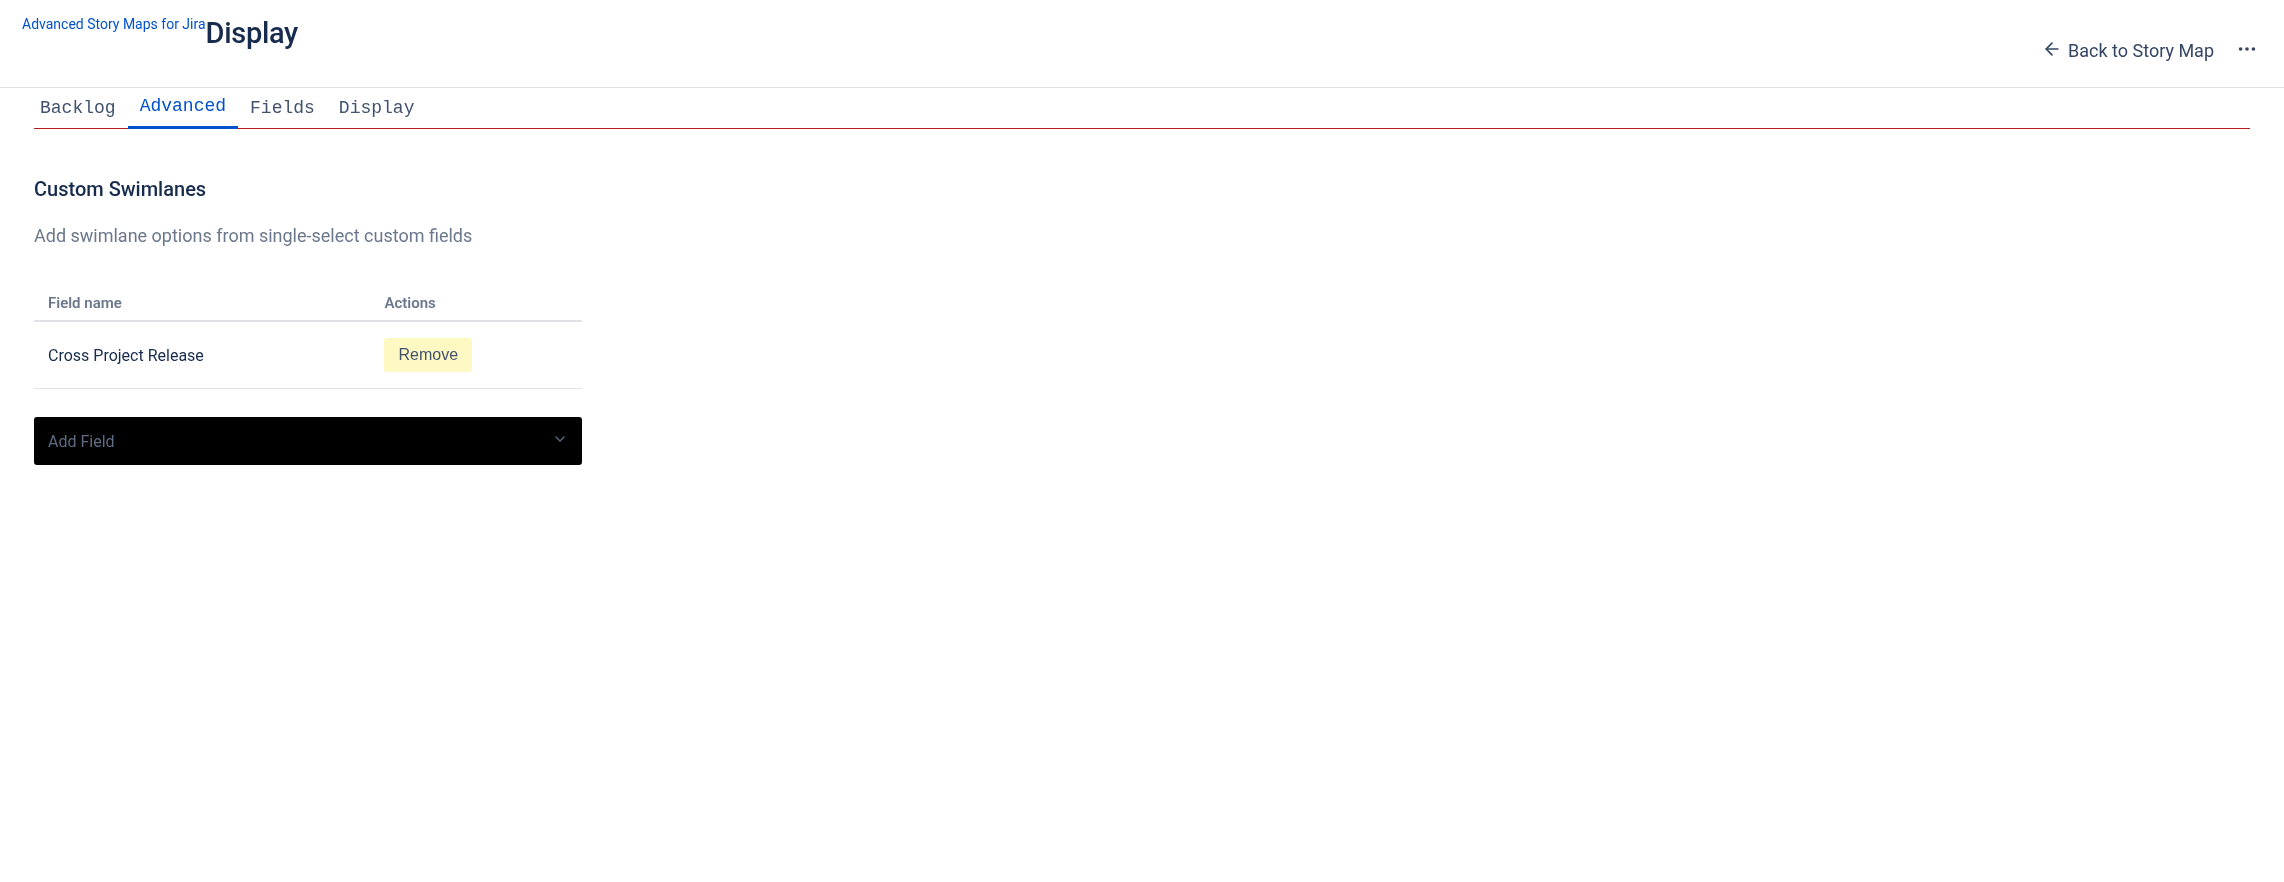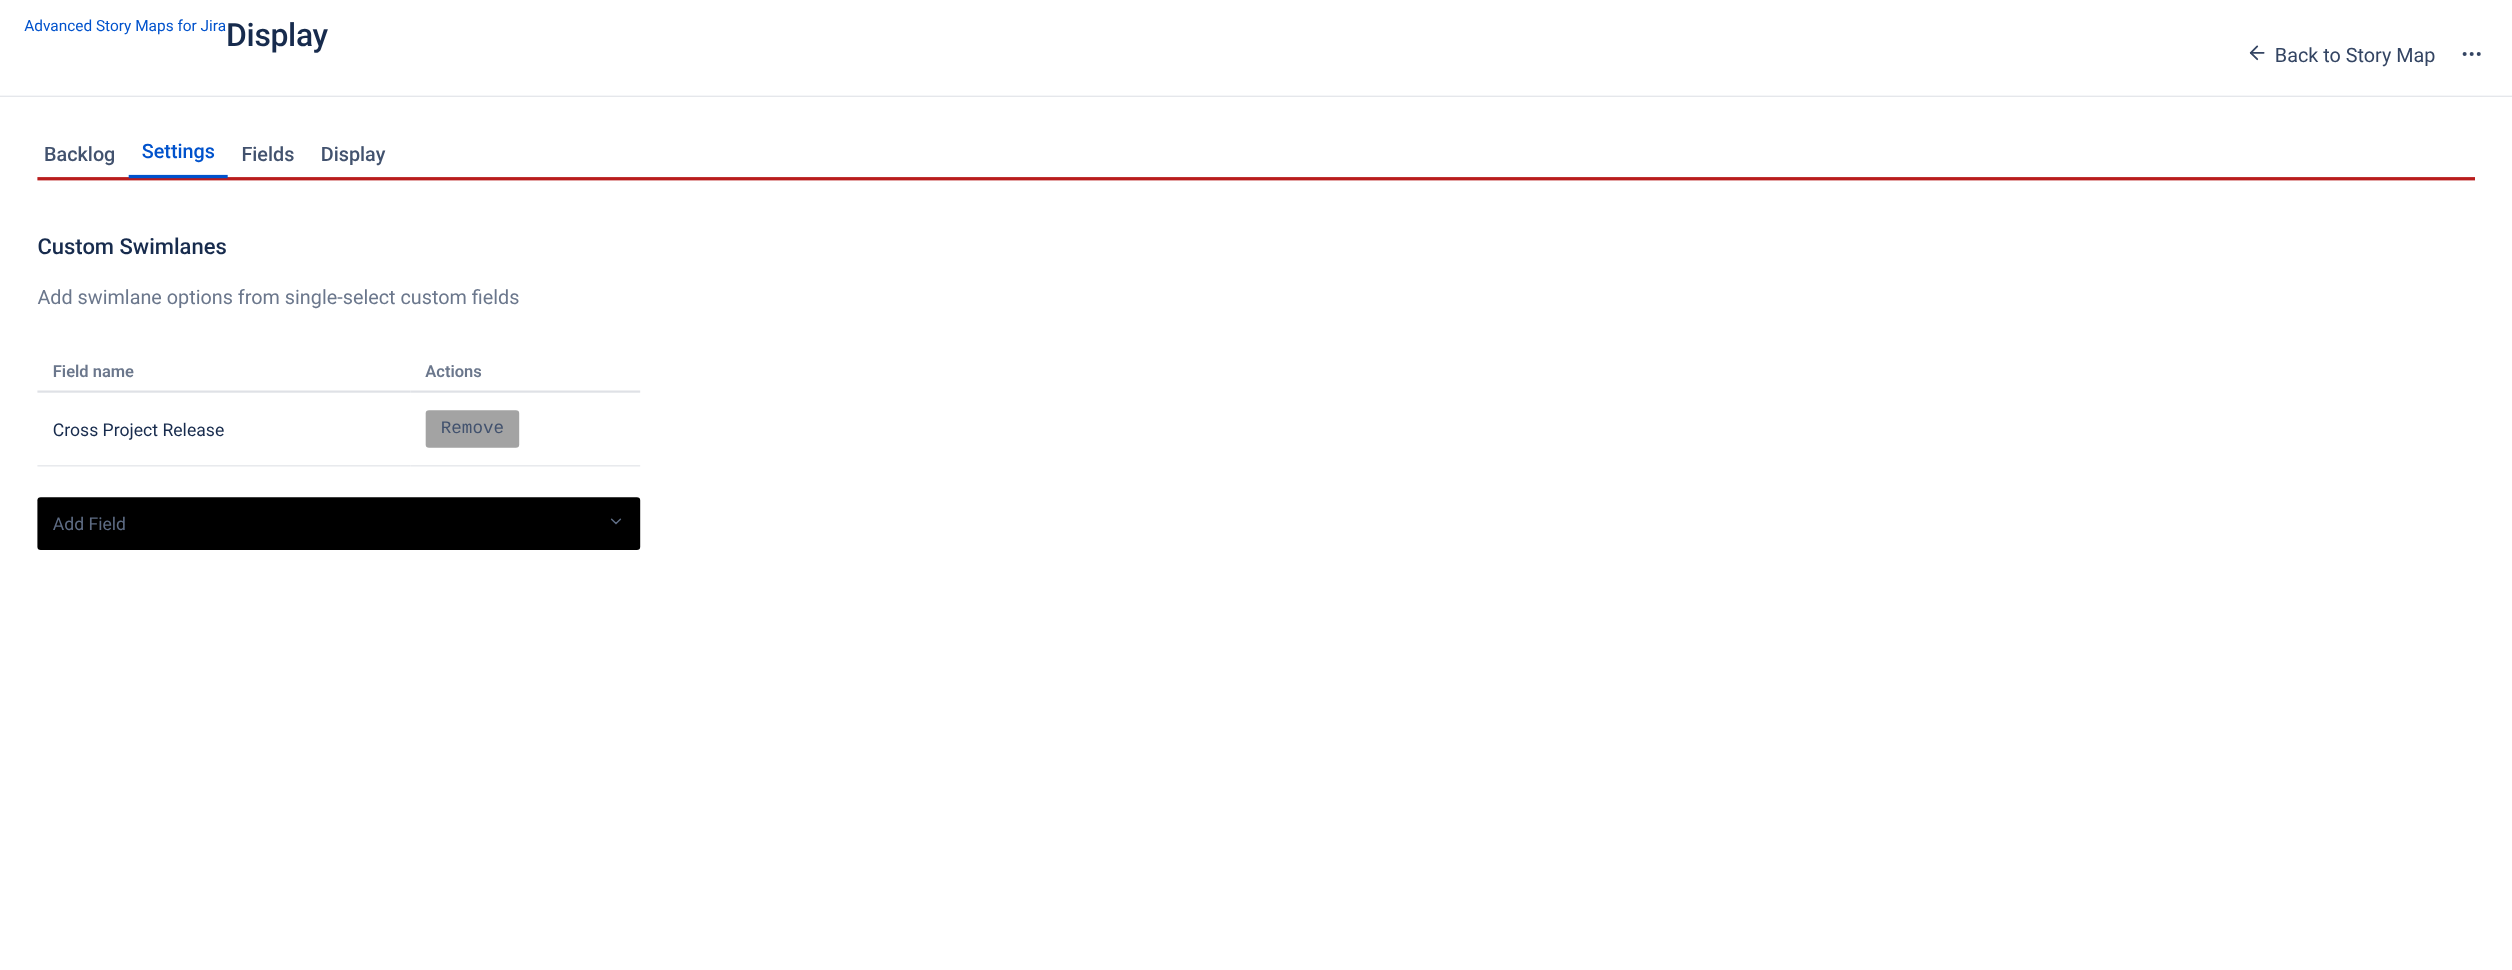--- a/index.html
+++ b/index.html
@@ -67,22 +67,22 @@
     .more-button svg {
       width: 22px;
       height: 22px;
     }
     .content {
       padding: 0 34px;
     }
     .tabs {
       display: flex;
       gap: 0;
-      border-bottom: 3px solid #b91c1c;
-      margin-top: 32px;
+      border-bottom: 1px solid #b91c1c;
+      font-family: Liberation Mono, monospace;
     }
     .tab {
       padding: 8px 12px 10px 12px;
       font-size: 18px;
       font-weight: 500;
       color: #42526E;
       background: none;
       border: none;
       cursor: pointer;
       font-family: inherit;
@@ -127,28 +127,28 @@
     .table tbody tr {
       border-bottom: 1px solid #dfe1e6;
     }
     .table td {
       padding: 16px 14px;
       font-size: 16px;
       color: #172B4D;
       vertical-align: middle;
     }
     .remove-button {
-      background: #a3a3a3;
+      background: #fef9c3;
       border: none;
       border-radius: 3px;
       padding: 8px 14px;
       font-size: 16px;
       color: #42526E;
       cursor: pointer;
-      font-family: Liberation Mono, monospace;
+      font-family: Liberation Sans, sans-serif;
     }
     .add-field-select {
       width: 548px;
       margin-top: 28px;
       background: #000000;
       border: none;
       border-radius: 3px;
       padding: 14px 14px;
       display: flex;
       justify-content: space-between;
@@ -190,21 +190,21 @@
           <circle cx="19" cy="12" r="2"></circle>
         </svg>
       </span>
     </button>
   </div>
 </div>
 
 <div class="content">
   <div class="tabs">
     <button class="tab">Backlog</button>
-    <button class="tab active">Settings</button>
+    <button class="tab active">Advanced</button>
     <button class="tab">Fields</button>
     <button class="tab">Display</button>
   </div>
 
   <div class="section">
     <h2 class="section-title">Custom Swimlanes</h2>
     <p class="section-description">Add swimlane options from single-select custom fields</p>
 
     <table class="table">
       <thead>

